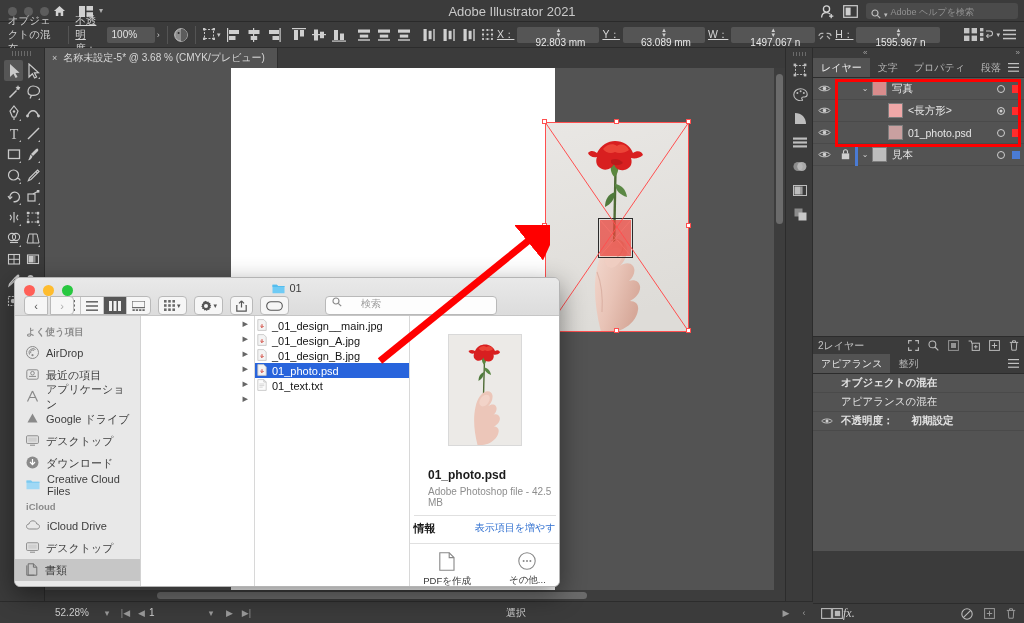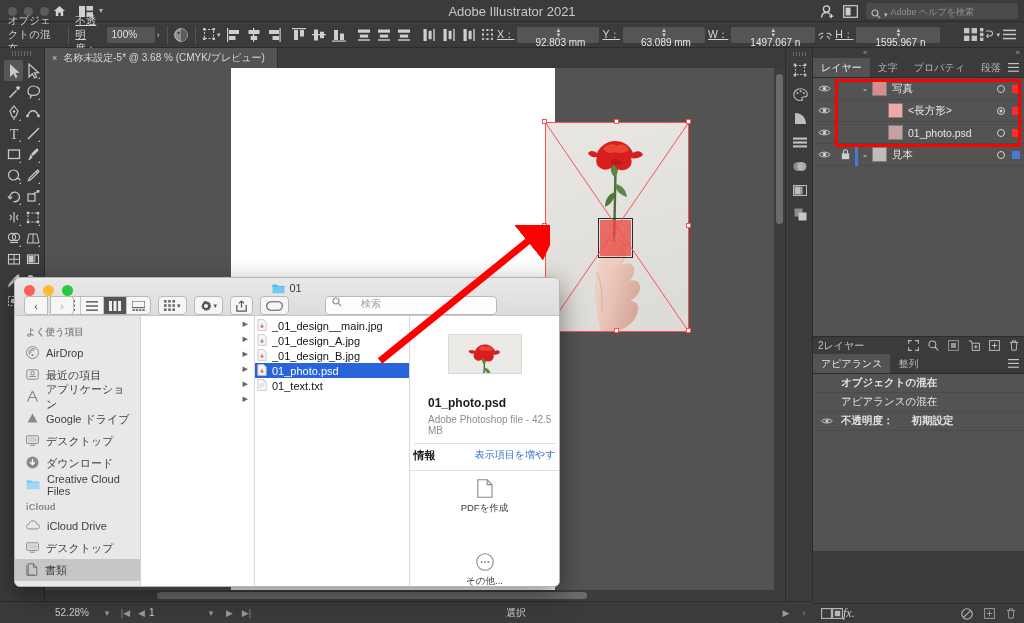--- a/index.html
+++ b/index.html
@@ -226,21 +226,21 @@
   .f-col1 .f-row { justify-content: flex-end; padding-right: 6px; color: #666; }
   .f-preview { flex: 1; background: #fff; display: flex; flex-direction: column; align-items: center; }
   .pv-img { width: 74px; height: 112px; margin-top: 18px; border: 1px solid #d9d9d9; overflow: hidden; }
   .pv-name { font-size: 12px; font-weight: bold; color: #1b1b1b; margin-top: 22px; align-self:flex-start; padding-left: 18px; }
   .pv-meta { font-size: 10px; color: #8d8d8d; margin-top: 4px; align-self:flex-start; padding-left: 18px; }
   .pv-divider { width: 142px; height: 1px; background: #e0e0e0; margin-top: 7px; }
   .pv-inforow { width: 142px; display:flex; justify-content: space-between; margin-top: 5px; }
   .pv-inforow .a { font-size: 11px; font-weight: bold; color: #1b1b1b; }
   .pv-inforow .b { font-size: 10px; color: #2f6fd0; }
   .pv-actions { width: 100%; border-top: 1px solid #e0e0e0; margin-top: 7px; padding-top: 8px;
-     display: flex; justify-content: center; gap: 38px; flex-direction: column; }
+     display: flex; justify-content: center; gap: 38px; }
   .pv-act { display: flex; flex-direction: column; align-items: center; gap: 4px; font-size: 9.5px; color: #3a3a3a; }
 
   
   .redarrow { position: absolute; left: 370px; top: 225px; pointer-events: none; }
 </style>
 </head>
 <body>
 
 <div id="app">
 

